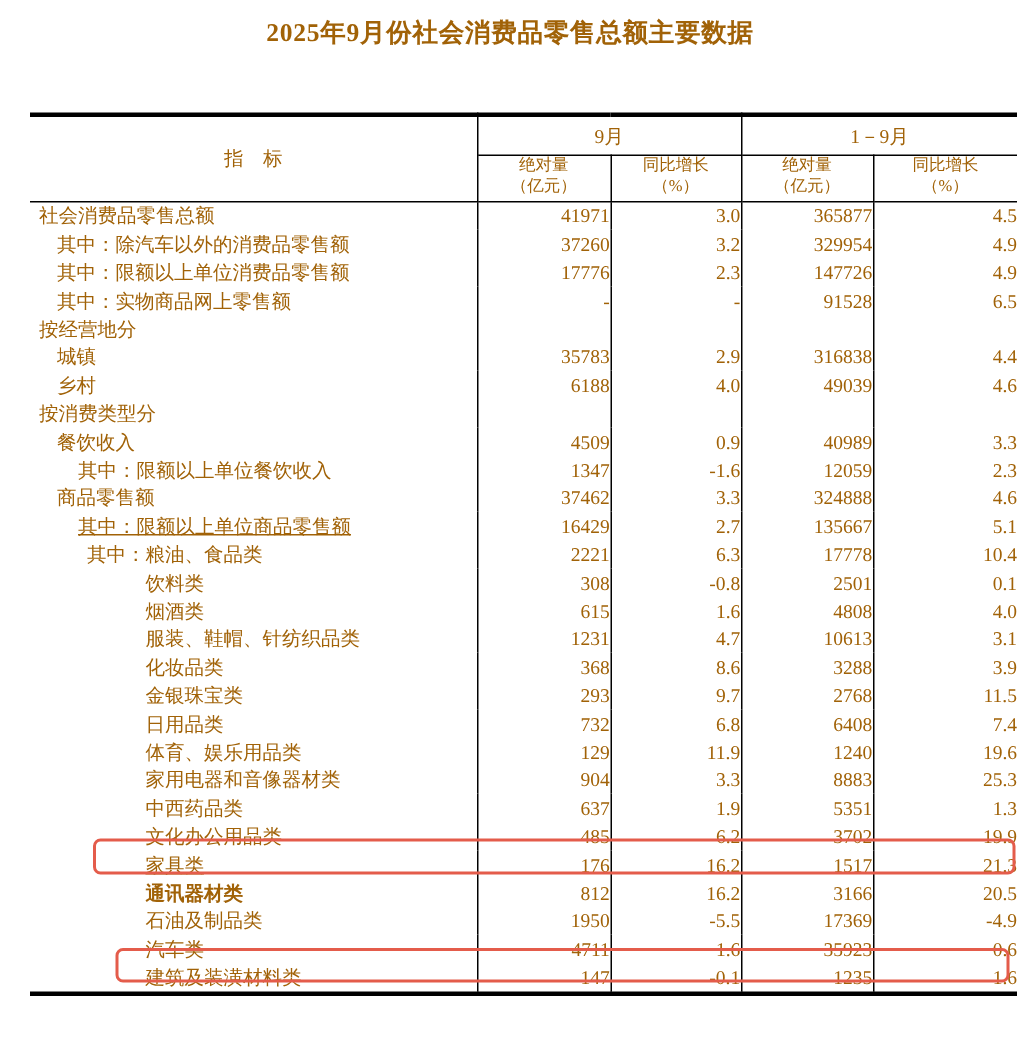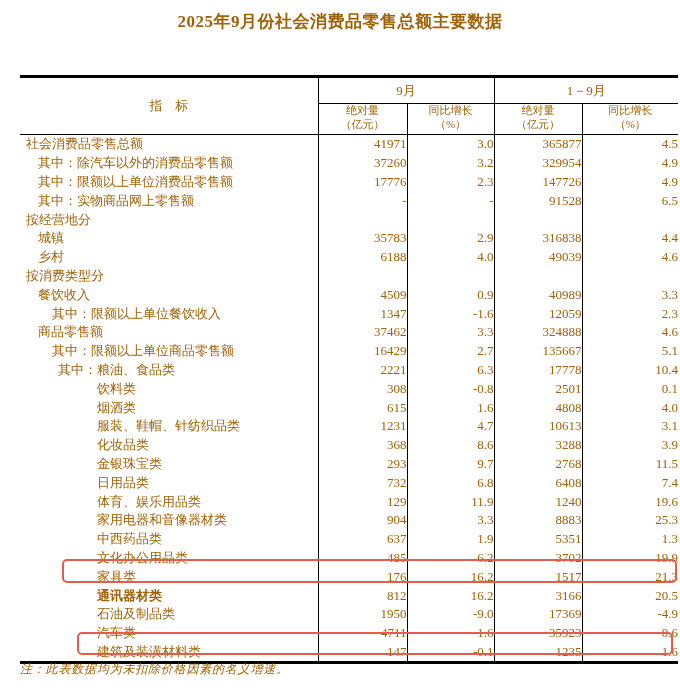--- a/index.html
+++ b/index.html
@@ -152,21 +152,21 @@
           <td class="c-num">2.3</td>
         </tr>
         <tr>
           <td class="c-ind bR" style="padding-left: 18px;">商品零售额</td>
           <td class="c-num bR">37462</td>
           <td class="c-num bR">3.3</td>
           <td class="c-num bR">324888</td>
           <td class="c-num">4.6</td>
         </tr>
         <tr>
-          <td class="c-ind bR" style="padding-left: 32px;">其中：限额以上单位商品零售额</td>
+          <td class="c-ind bR" style="padding-left: 32px; text-decoration: underline;">其中：限额以上单位商品零售额</td>
           <td class="c-num bR">16429</td>
           <td class="c-num bR">2.7</td>
           <td class="c-num bR">135667</td>
           <td class="c-num">5.1</td>
         </tr>
         <tr>
           <td class="c-ind bR" style="padding-left: 38px;">其中：粮油、食品类</td>
           <td class="c-num bR">2221</td>
           <td class="c-num bR">6.3</td>
           <td class="c-num bR">17778</td>
@@ -252,21 +252,21 @@
         <tr>
           <td class="c-ind bR" style="padding-left: 77px; font-weight: bold;">通讯器材类</td>
           <td class="c-num bR">812</td>
           <td class="c-num bR">16.2</td>
           <td class="c-num bR">3166</td>
           <td class="c-num">20.5</td>
         </tr>
         <tr>
           <td class="c-ind bR" style="padding-left: 77px;">石油及制品类</td>
           <td class="c-num bR">1950</td>
-          <td class="c-num bR">-9.0</td>
+          <td class="c-num bR">-5.5</td>
           <td class="c-num bR">17369</td>
           <td class="c-num">-4.9</td>
         </tr>
         <tr>
           <td class="c-ind bR" style="padding-left: 77px;">汽车类</td>
           <td class="c-num bR">4711</td>
           <td class="c-num bR">1.6</td>
           <td class="c-num bR">35923</td>
           <td class="c-num">0.6</td>
         </tr>
@@ -276,15 +276,14 @@
           <td class="c-num bR">-0.1</td>
           <td class="c-num bR">1235</td>
           <td class="c-num">1.6</td>
         </tr>
       </tbody>
   </table>
 
   <div class="hl-box hl-a" style="border-color: rgb(228, 92, 75);"></div>
   <div class="hl-box hl-b" style="border-color: rgb(228, 92, 75);"></div>
 
-  <div class="note">注：此表数据均为未扣除价格因素的名义增速。</div>
 
 </div>
 
 </body></html>

